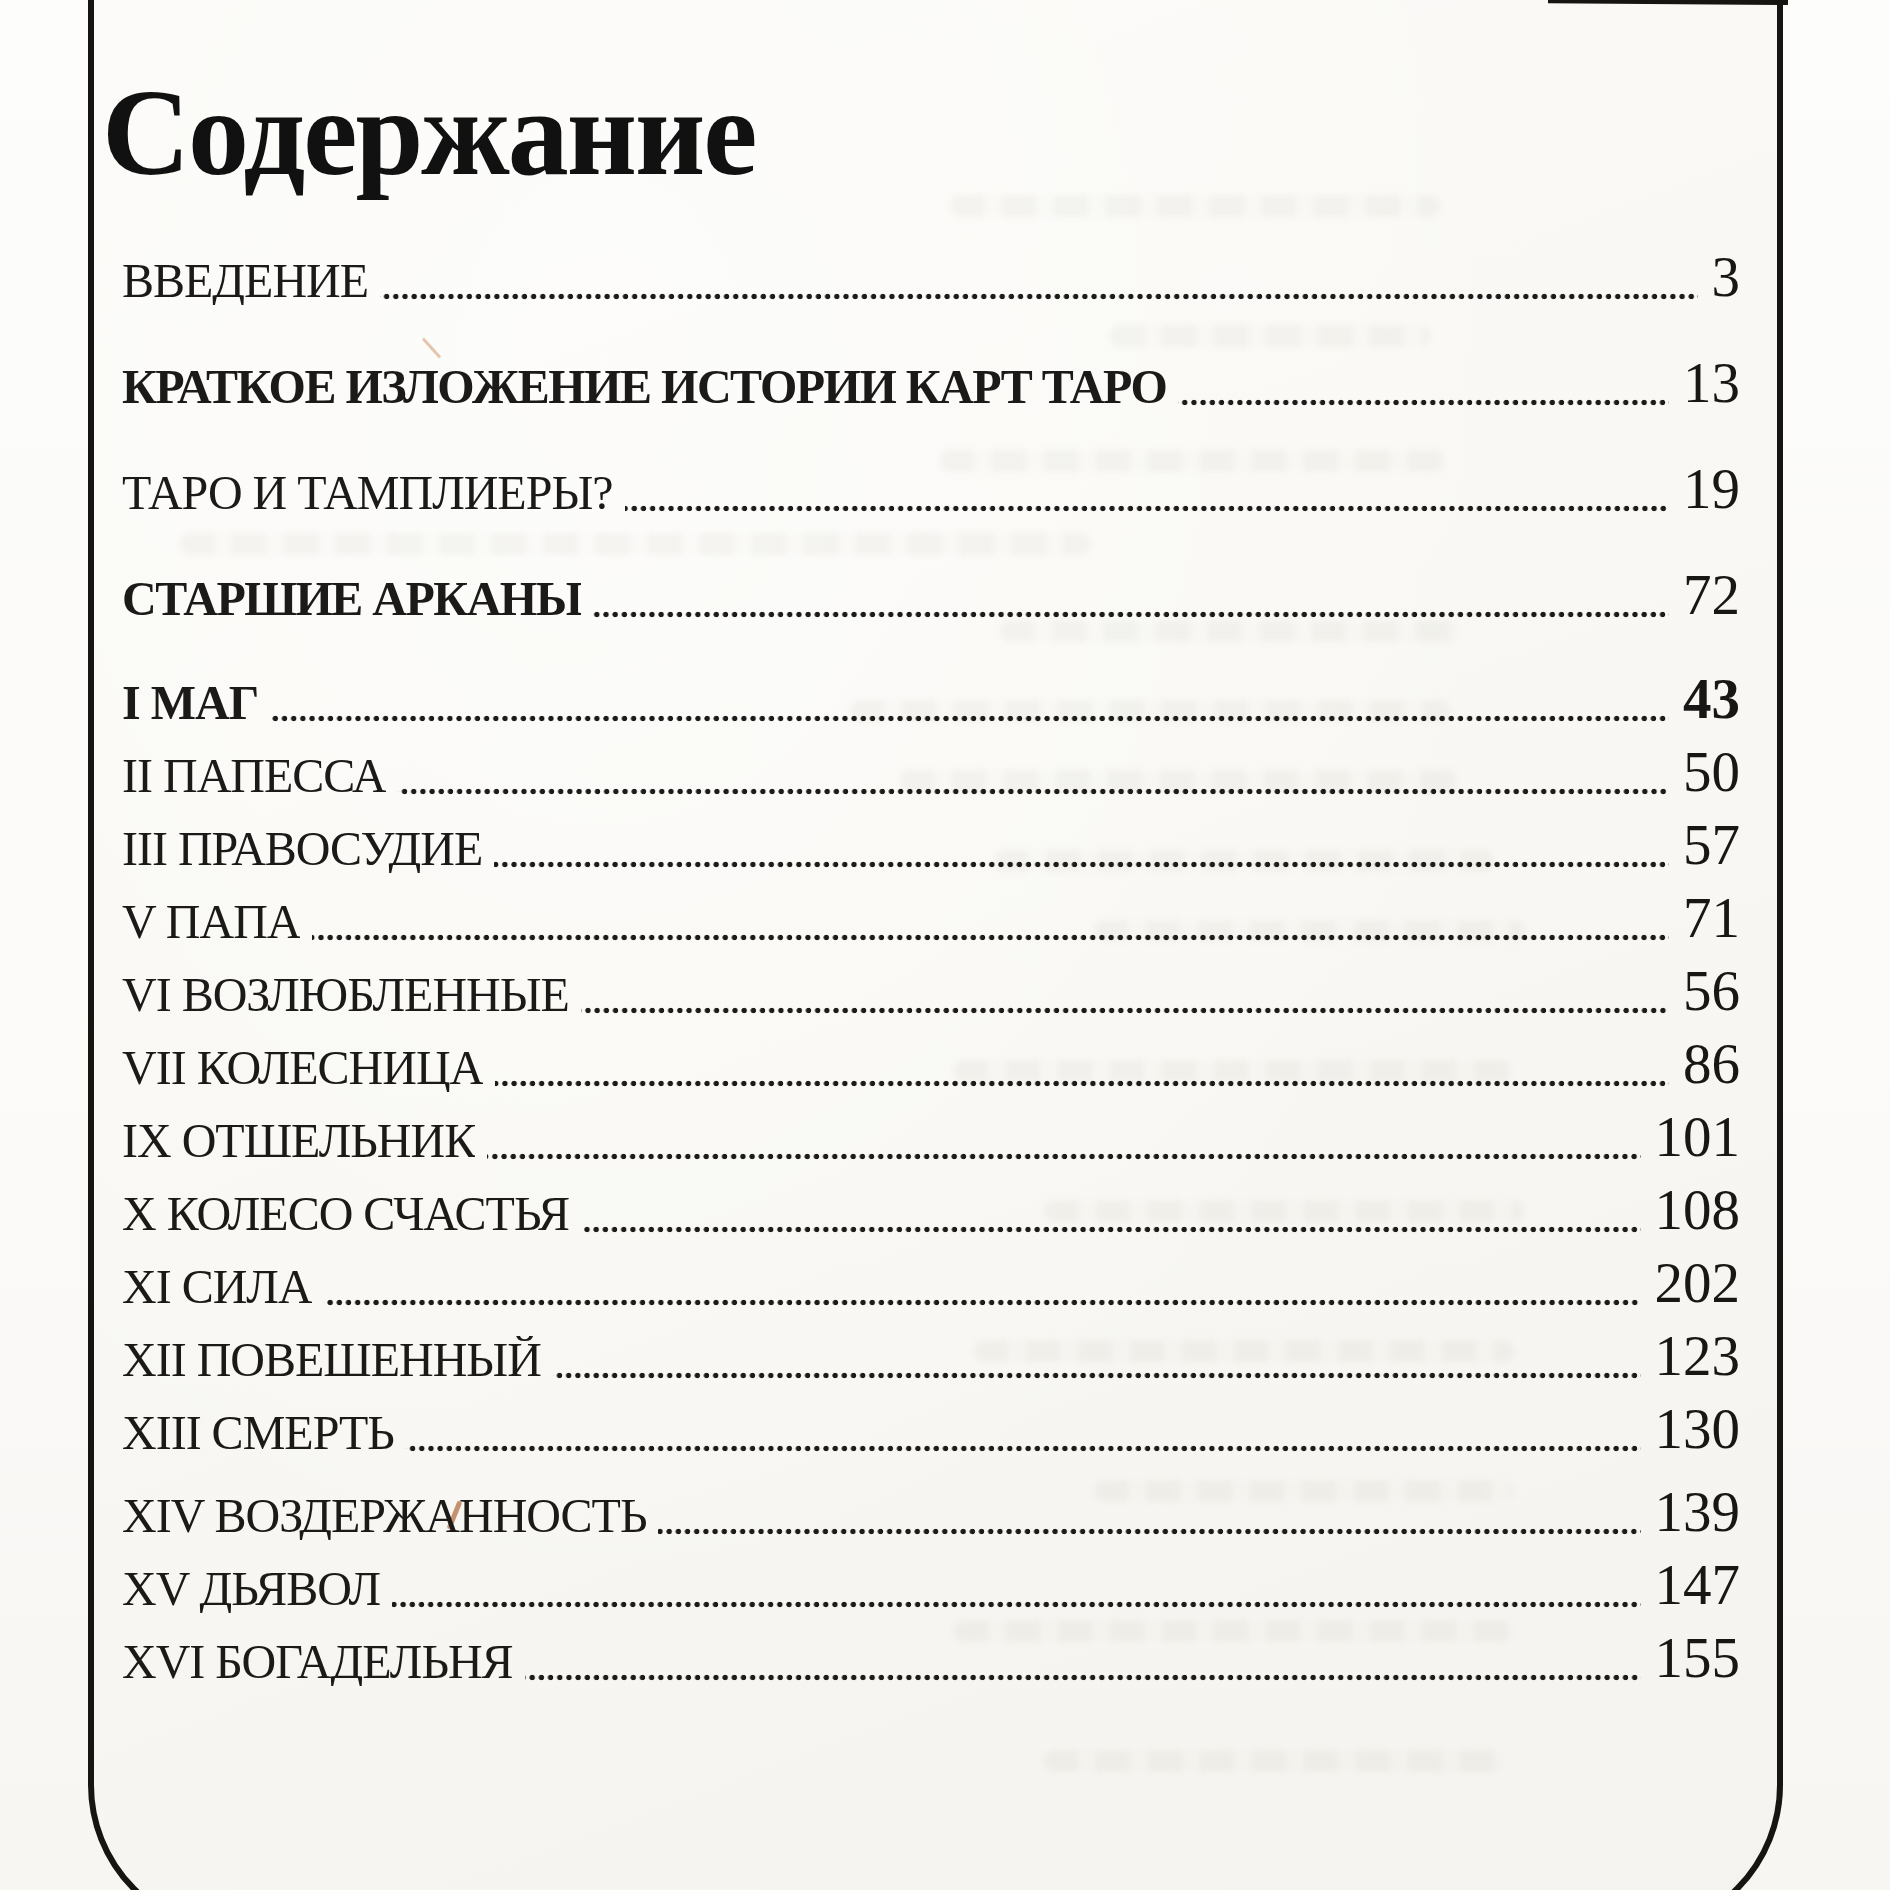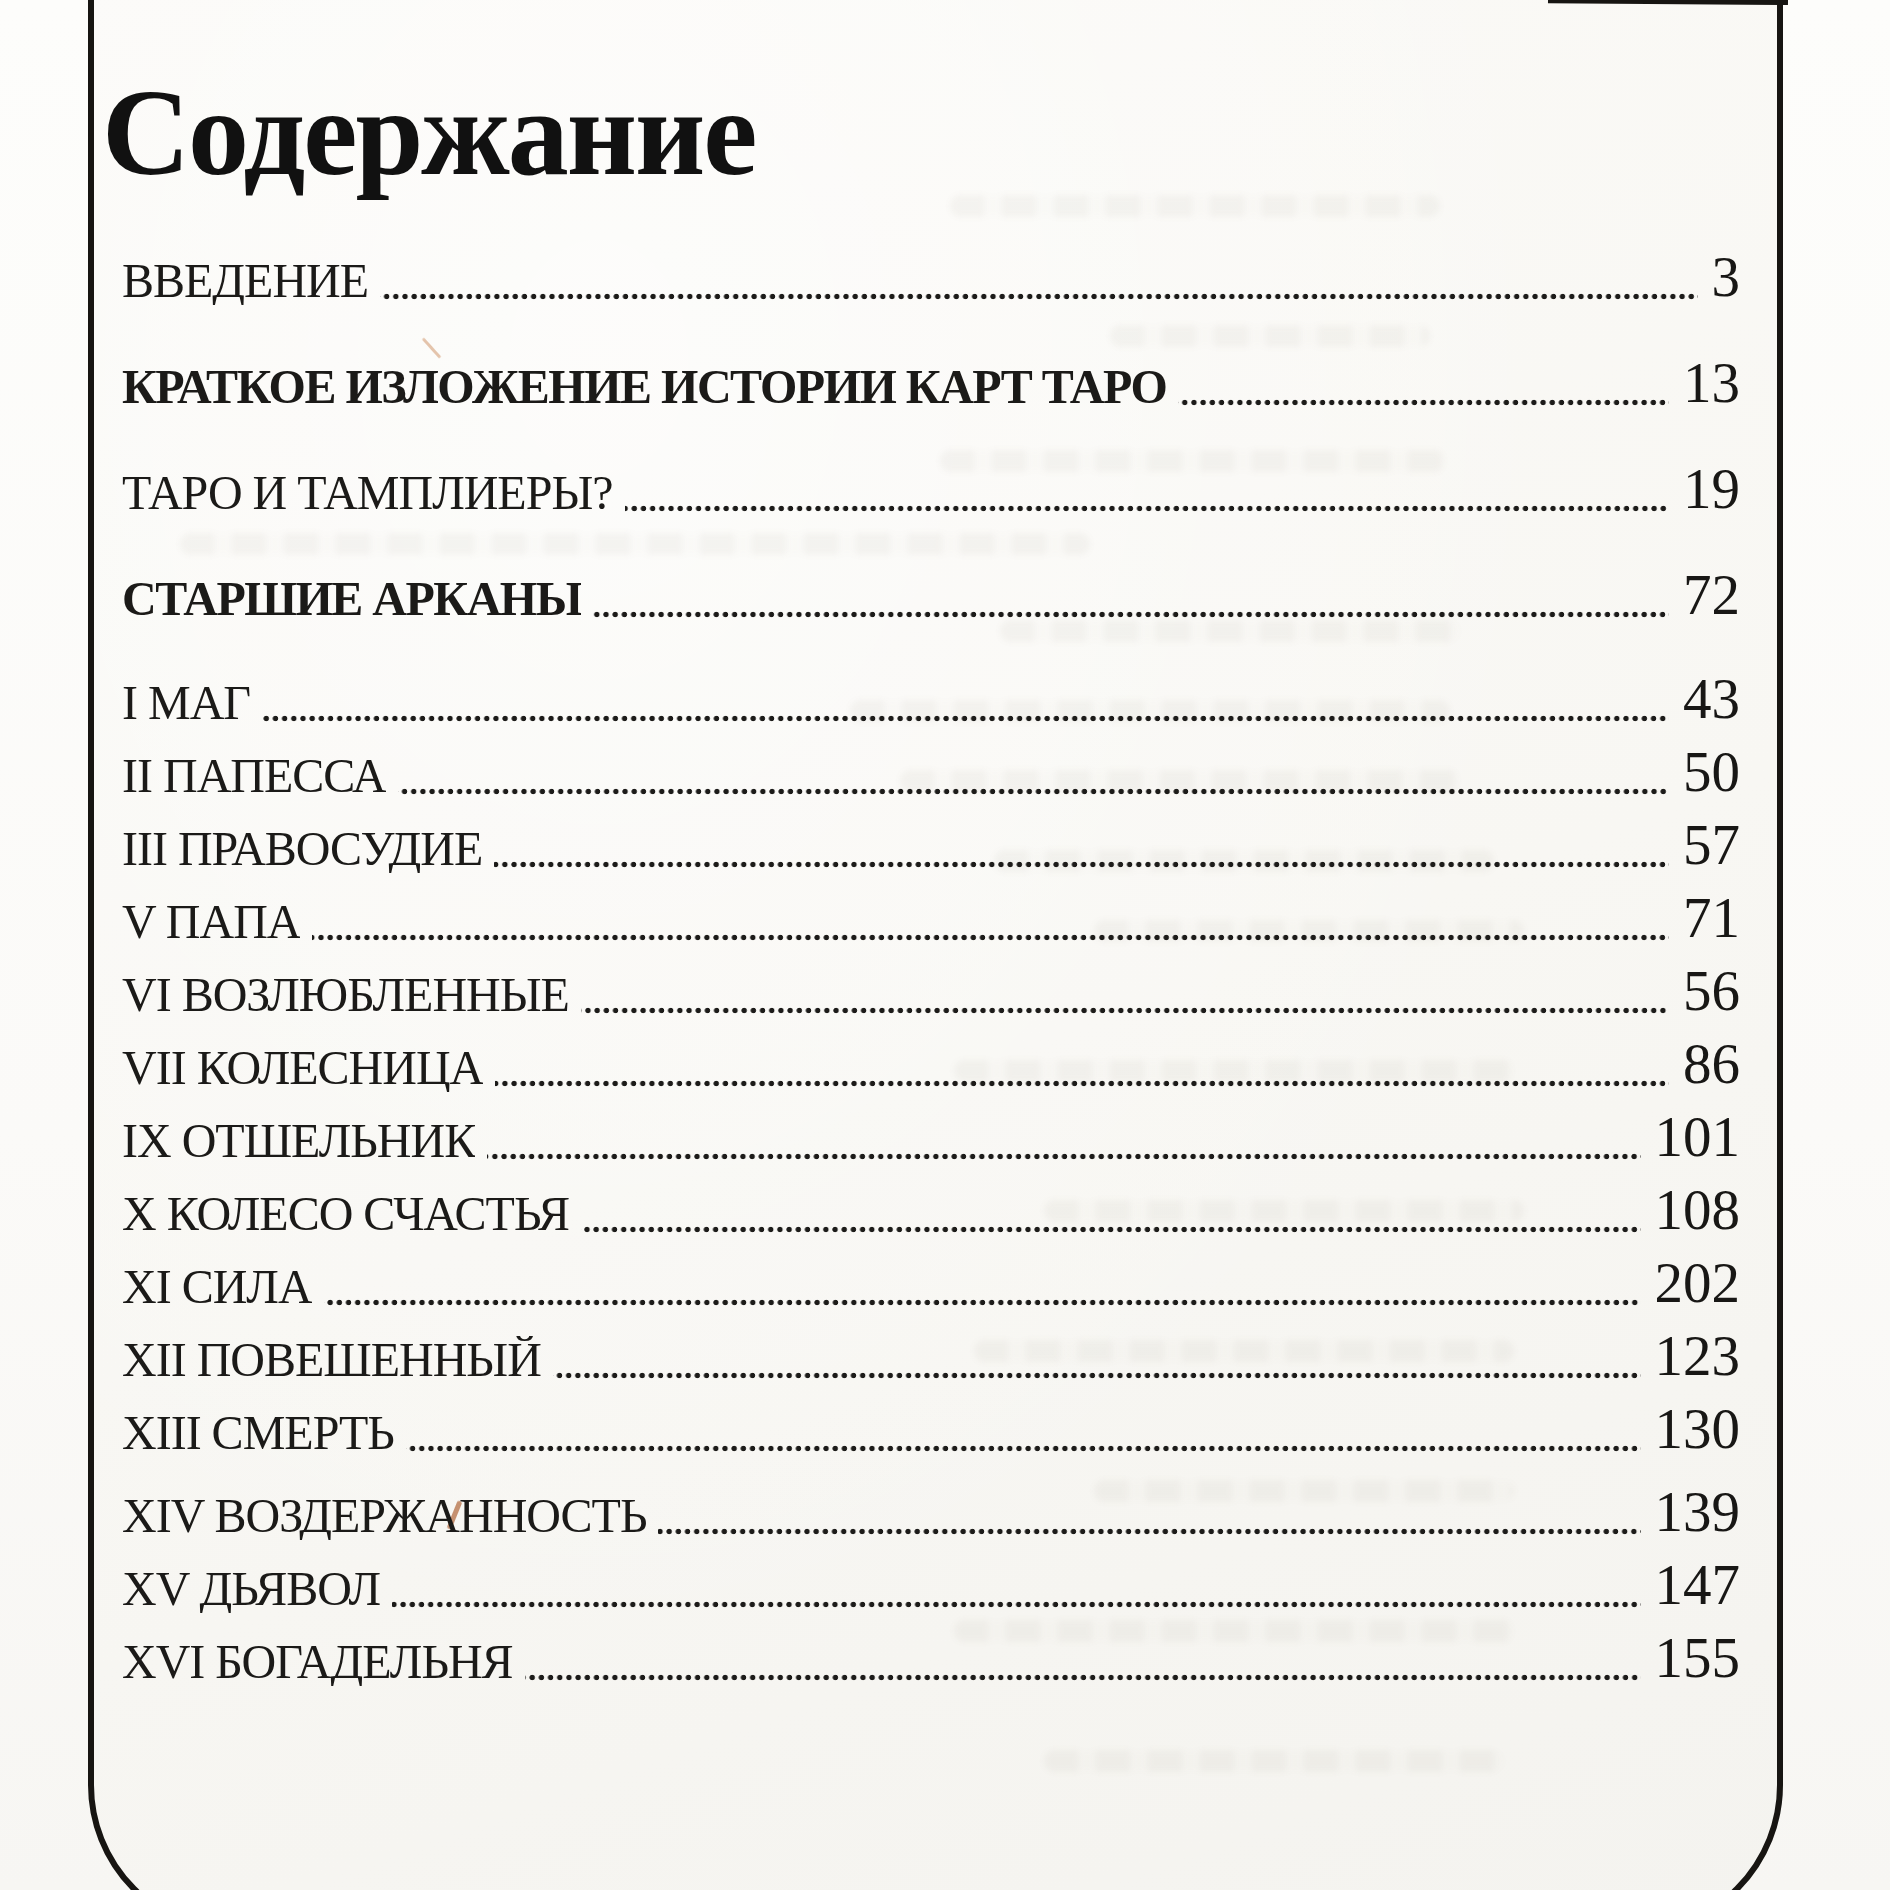--- a/index.html
+++ b/index.html
@@ -35,21 +35,21 @@
   }
   .toc{
     position:absolute;left:28px;top:233px;width:1618px;
   }
   .row{
     display:flex;align-items:flex-end;
     height:73px;
     color:#1b1a18;
   }
   .row.wide{height:106px;}
-  .row.wide + .row:not(.wide){height:104px;}
+  .row.wide + .row:not(.wide){height:104px;font-weight:bold;}
   .row.xgap{height:83px;}
   .lbl{
     font-size:48px;line-height:1;letter-spacing:-1px;
     white-space:nowrap;flex:0 1 auto;overflow:hidden;text-align:center;
   }
   .row.bold .lbl{font-weight:700;letter-spacing:-1.5px;}
   .leader{
     flex:1 1 20px;height:7px;min-width:18px;
     margin:0 14px 5px 12px;
     background-image:radial-gradient(circle at 3px 3.5px,#1c1b19 2.3px,rgba(0,0,0,0) 3.1px);

